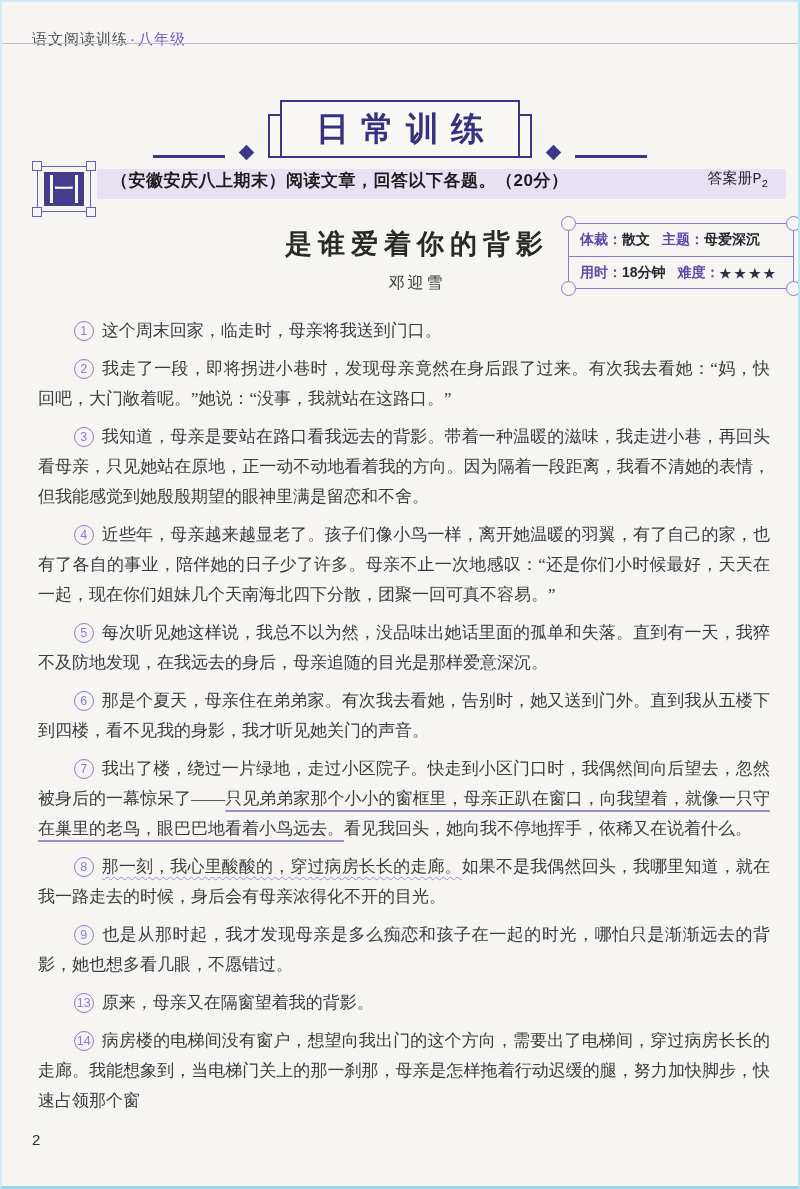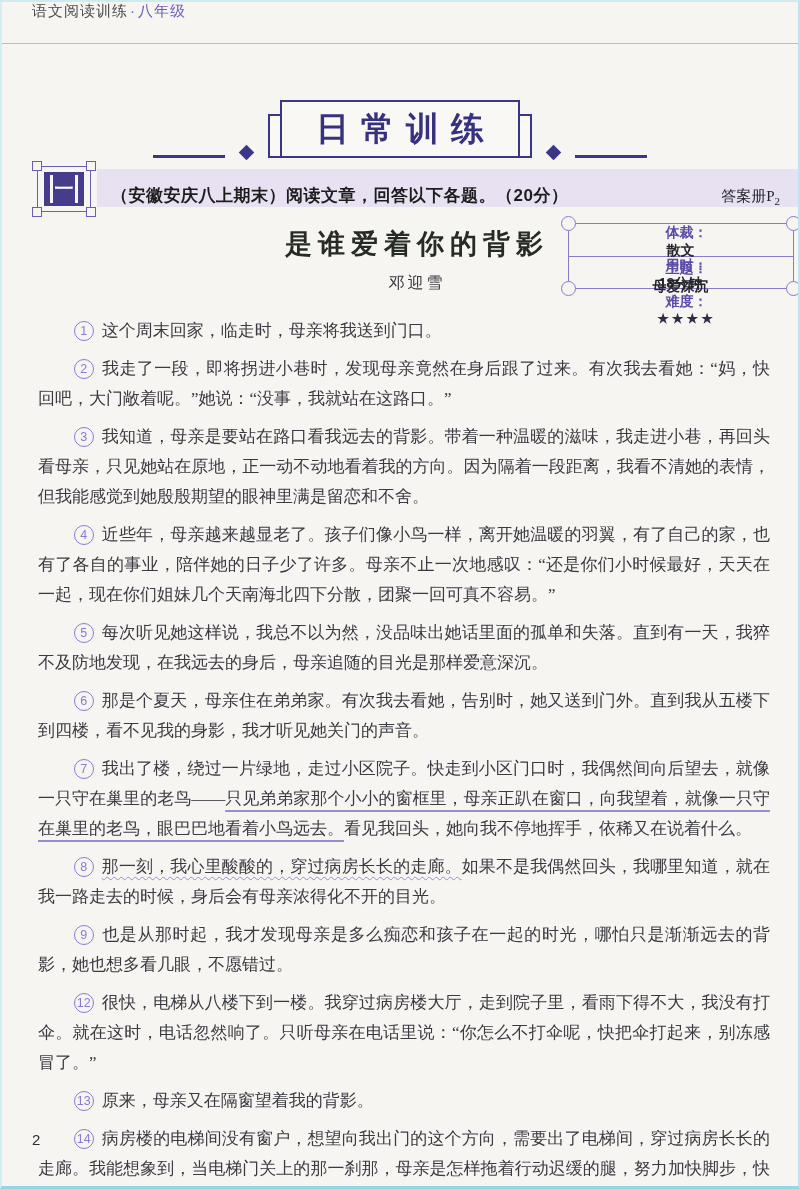--- a/index.html
+++ b/index.html
@@ -4,21 +4,21 @@
 <style>
   html,body{margin:0;padding:0;}
   body{
     width:800px;height:1189px;position:relative;overflow:hidden;
     background:#f7f5f2;box-sizing:border-box;
     border-top:2px solid #cfeaf3;border-left:2px solid #d4ecf4;
     border-right:2px solid #bde4f0;border-bottom:3px solid #93d6e9;
     font-family:"Liberation Sans",sans-serif;
   }
   
-  .runhead{position:absolute;left:30px;top:0;font-size:15px;letter-spacing:1px;}
+  .runhead{position:absolute;left:30px;top:28px;font-size:15px;letter-spacing:1px;}
   .runhead .series{color:#4a4a4e;}
   .runhead .dot{color:#6b5cb8;margin:0 2px;}
   .runhead .grade{color:#6b5cb8;}
   .head-rule{position:absolute;left:0;right:0;top:41px;height:1px;background:#c3b6dd;}
   
   .banner{position:absolute;left:0;right:0;top:94px;height:62px;
     display:flex;align-items:flex-end;justify-content:center;}
   .b-line{width:72px;height:3px;background:#3b3687;}
   .b-diamond{width:11px;height:11px;background:#3b3687;transform:rotate(45deg);margin:0 16px;}
   .b-handle{width:13px;height:40px;border:2px solid #3b3687;background:#faf8f5;}
@@ -32,37 +32,37 @@
   .sec-icon{position:absolute;left:30px;top:159px;width:64px;height:56px;}
   .sec-frame{position:absolute;left:5px;top:5px;right:5px;bottom:5px;border:1.5px solid #6d5fb0;}
   .sec-corner{position:absolute;width:10px;height:10px;border:1.5px solid #6d5fb0;background:#f7f5f2;box-sizing:border-box;}
   .sec-corner.tl{left:0;top:0;} .sec-corner.tr{right:0;top:0;}
   .sec-corner.bl{left:0;bottom:0;} .sec-corner.br{right:0;bottom:0;}
   .sec-block{position:absolute;left:12px;top:11px;right:12px;bottom:11px;background:#463c8c;
     color:#fff;display:flex;align-items:center;justify-content:center;
     font-size:19px;font-weight:bold;}
   .sec-block::before,.sec-block::after{content:"";position:absolute;top:3px;bottom:3px;width:3px;background:#f7f5f2;}
   .sec-block::before{left:6px;} .sec-block::after{right:6px;}
-  .sec-band{position:absolute;left:95px;right:0;top:167px;height:38px;background:#e8e1f2;
-    display:flex;align-items:flex-end;}
+  .sec-band{position:absolute;left:95px;right:12px;top:167px;height:30px;background:#e8e1f2;
+    display:flex;align-items:flex-start;}
   .sec-text{padding-left:14px;font-size:17px;font-weight:bold;color:#1c1c1c;letter-spacing:0.5px;}
   .sec-answer{position:absolute;right:18px;font-size:15px;color:#26262c;
-    font-family:Liberation Serif, serif;}
+    font-family:Liberation Mono, monospace;}
   .sec-answer sub{font-size:11px;}
   
   .art-title{position:absolute;left:30px;width:770px;top:224px;text-align:center;
     font-size:27px;font-weight:bold;color:#262b26;letter-spacing:6px;
     font-family:"Liberation Serif",serif;}
   .art-author{position:absolute;left:30px;width:770px;top:271px;text-align:center;
     font-size:16px;color:#3c3c40;letter-spacing:3px;font-family:"Liberation Serif",serif;}
   
   .info-box{position:absolute;left:566px;top:221px;width:226px;height:66px;
     border:1.5px solid #8b7ac5;background:#f7f5f2;box-sizing:border-box;}
   .info-row{height:32px;display:flex;align-items:center;padding-left:11px;
-    font-size:14px;font-weight:bold;white-space:nowrap;flex-direction:column;}
+    font-size:14px;font-weight:bold;white-space:nowrap;}
   .info-div{height:1px;background:#8b7ac5;margin:0 -1px;}
   .info-label{color:#5b4aa8;}
   .info-value{color:#25252e;margin-right:12px;}
   .info-stars{color:#2b3046;letter-spacing:3px;font-size:13px;}
   .ib-corner{position:absolute;width:15px;height:15px;border-radius:50%;
     background:#f7f5f2;border:1.5px solid #8b7ac5;box-sizing:border-box;}
   .ib-corner.tl{left:-8px;top:-8px;} .ib-corner.tr{right:-8px;top:-8px;}
   .ib-corner.bl{left:-8px;bottom:-8px;} .ib-corner.br{right:-8px;bottom:-8px;}
   
   .art-body{position:absolute;left:28px;top:306px;width:748px;
@@ -135,21 +135,20 @@
   </div>
 </div>
 
 <div class="art-body">
     <p class="para"><span class="pnum">1</span><span class="seg">这个周末回家，临走时，母亲将我送到门口。</span></p>
     <p class="para"><span class="pnum">2</span><span class="seg">我走了一段，即将拐进小巷时，发现母亲竟然在身后跟了过来。有次我去看她：“妈，快回吧，大门敞着呢。”她说：“没事，我就站在这路口。”</span></p>
     <p class="para"><span class="pnum">3</span><span class="seg">我知道，母亲是要站在路口看我远去的背影。带着一种温暖的滋味，我走进小巷，再回头看母亲，只见她站在原地，正一动不动地看着我的方向。因为隔着一段距离，我看不清她的表情，但我能感觉到她殷殷期望的眼神里满是留恋和不舍。</span></p>
     <p class="para"><span class="pnum">4</span><span class="seg">近些年，母亲越来越显老了。孩子们像小鸟一样，离开她温暖的羽翼，有了自己的家，也有了各自的事业，陪伴她的日子少了许多。母亲不止一次地感叹：“还是你们小时候最好，天天在一起，现在你们姐妹几个天南海北四下分散，团聚一回可真不容易。”</span></p>
     <p class="para"><span class="pnum">5</span><span class="seg">每次听见她这样说，我总不以为然，没品味出她话里面的孤单和失落。直到有一天，我猝不及防地发现，在我远去的身后，母亲追随的目光是那样爱意深沉。</span></p>
     <p class="para"><span class="pnum">6</span><span class="seg">那是个夏天，母亲住在弟弟家。有次我去看她，告别时，她又送到门外。直到我从五楼下到四楼，看不见我的身影，我才听见她关门的声音。</span></p>
-    <p class="para"><span class="pnum">7</span><span class="seg">我出了楼，绕过一片绿地，走过小区院子。快走到小区门口时，我偶然间向后望去，就像一只守在巢里的老鸟——</span><span class="seg seg-u">只见弟弟家那个小小的窗框里，母亲正趴在窗口，向我望着，就像一只守在巢里的老鸟，眼巴巴地看着小鸟远去。</span><span class="seg">看见我回头，她向我不停地挥手，依稀又在说着什么。</span></p>
+    <p class="para"><span class="pnum">7</span><span class="seg">我出了楼，绕过一片绿地，走过小区院子。快走到小区门口时，我偶然间向后望去，忽然被身后的一幕惊呆了——</span><span class="seg seg-u">只见弟弟家那个小小的窗框里，母亲正趴在窗口，向我望着，就像一只守在巢里的老鸟，眼巴巴地看着小鸟远去。</span><span class="seg">看见我回头，她向我不停地挥手，依稀又在说着什么。</span></p>
     <p class="para"><span class="pnum">8</span><span class="seg seg-w">那一刻，我心里酸酸的，穿过病房长长的走廊。</span><span class="seg">如果不是我偶然回头，我哪里知道，就在我一路走去的时候，身后会有母亲浓得化不开的目光。</span></p>
     <p class="para"><span class="pnum">9</span><span class="seg">也是从那时起，我才发现母亲是多么痴恋和孩子在一起的时光，哪怕只是渐渐远去的背影，她也想多看几眼，不愿错过。</span></p>
-    <p class="para"><span class="pnum">12</span><span class="seg">很快，电梯从八楼下到一楼。我穿过病房楼大厅，走到院子里，看雨下得不大，我没有打伞。就在这时，电话忽然响了。只听母亲在电话里说：“你怎么不打伞呢，快把伞打起来，别冻感冒了。”</span></p>
     <p class="para"><span class="pnum">13</span><span class="seg">原来，母亲又在隔窗望着我的背影。</span></p>
     <p class="para"><span class="pnum">14</span><span class="seg">病房楼的电梯间没有窗户，想望向我出门的这个方向，需要出了电梯间，穿过病房长长的走廊。我能想象到，当电梯门关上的那一刹那，母亲是怎样拖着行动迟缓的腿，努力加快脚步，快速占领那个窗</span></p>
   </div>
 
 <div class="page-num">2</div>
 
 </body></html>

